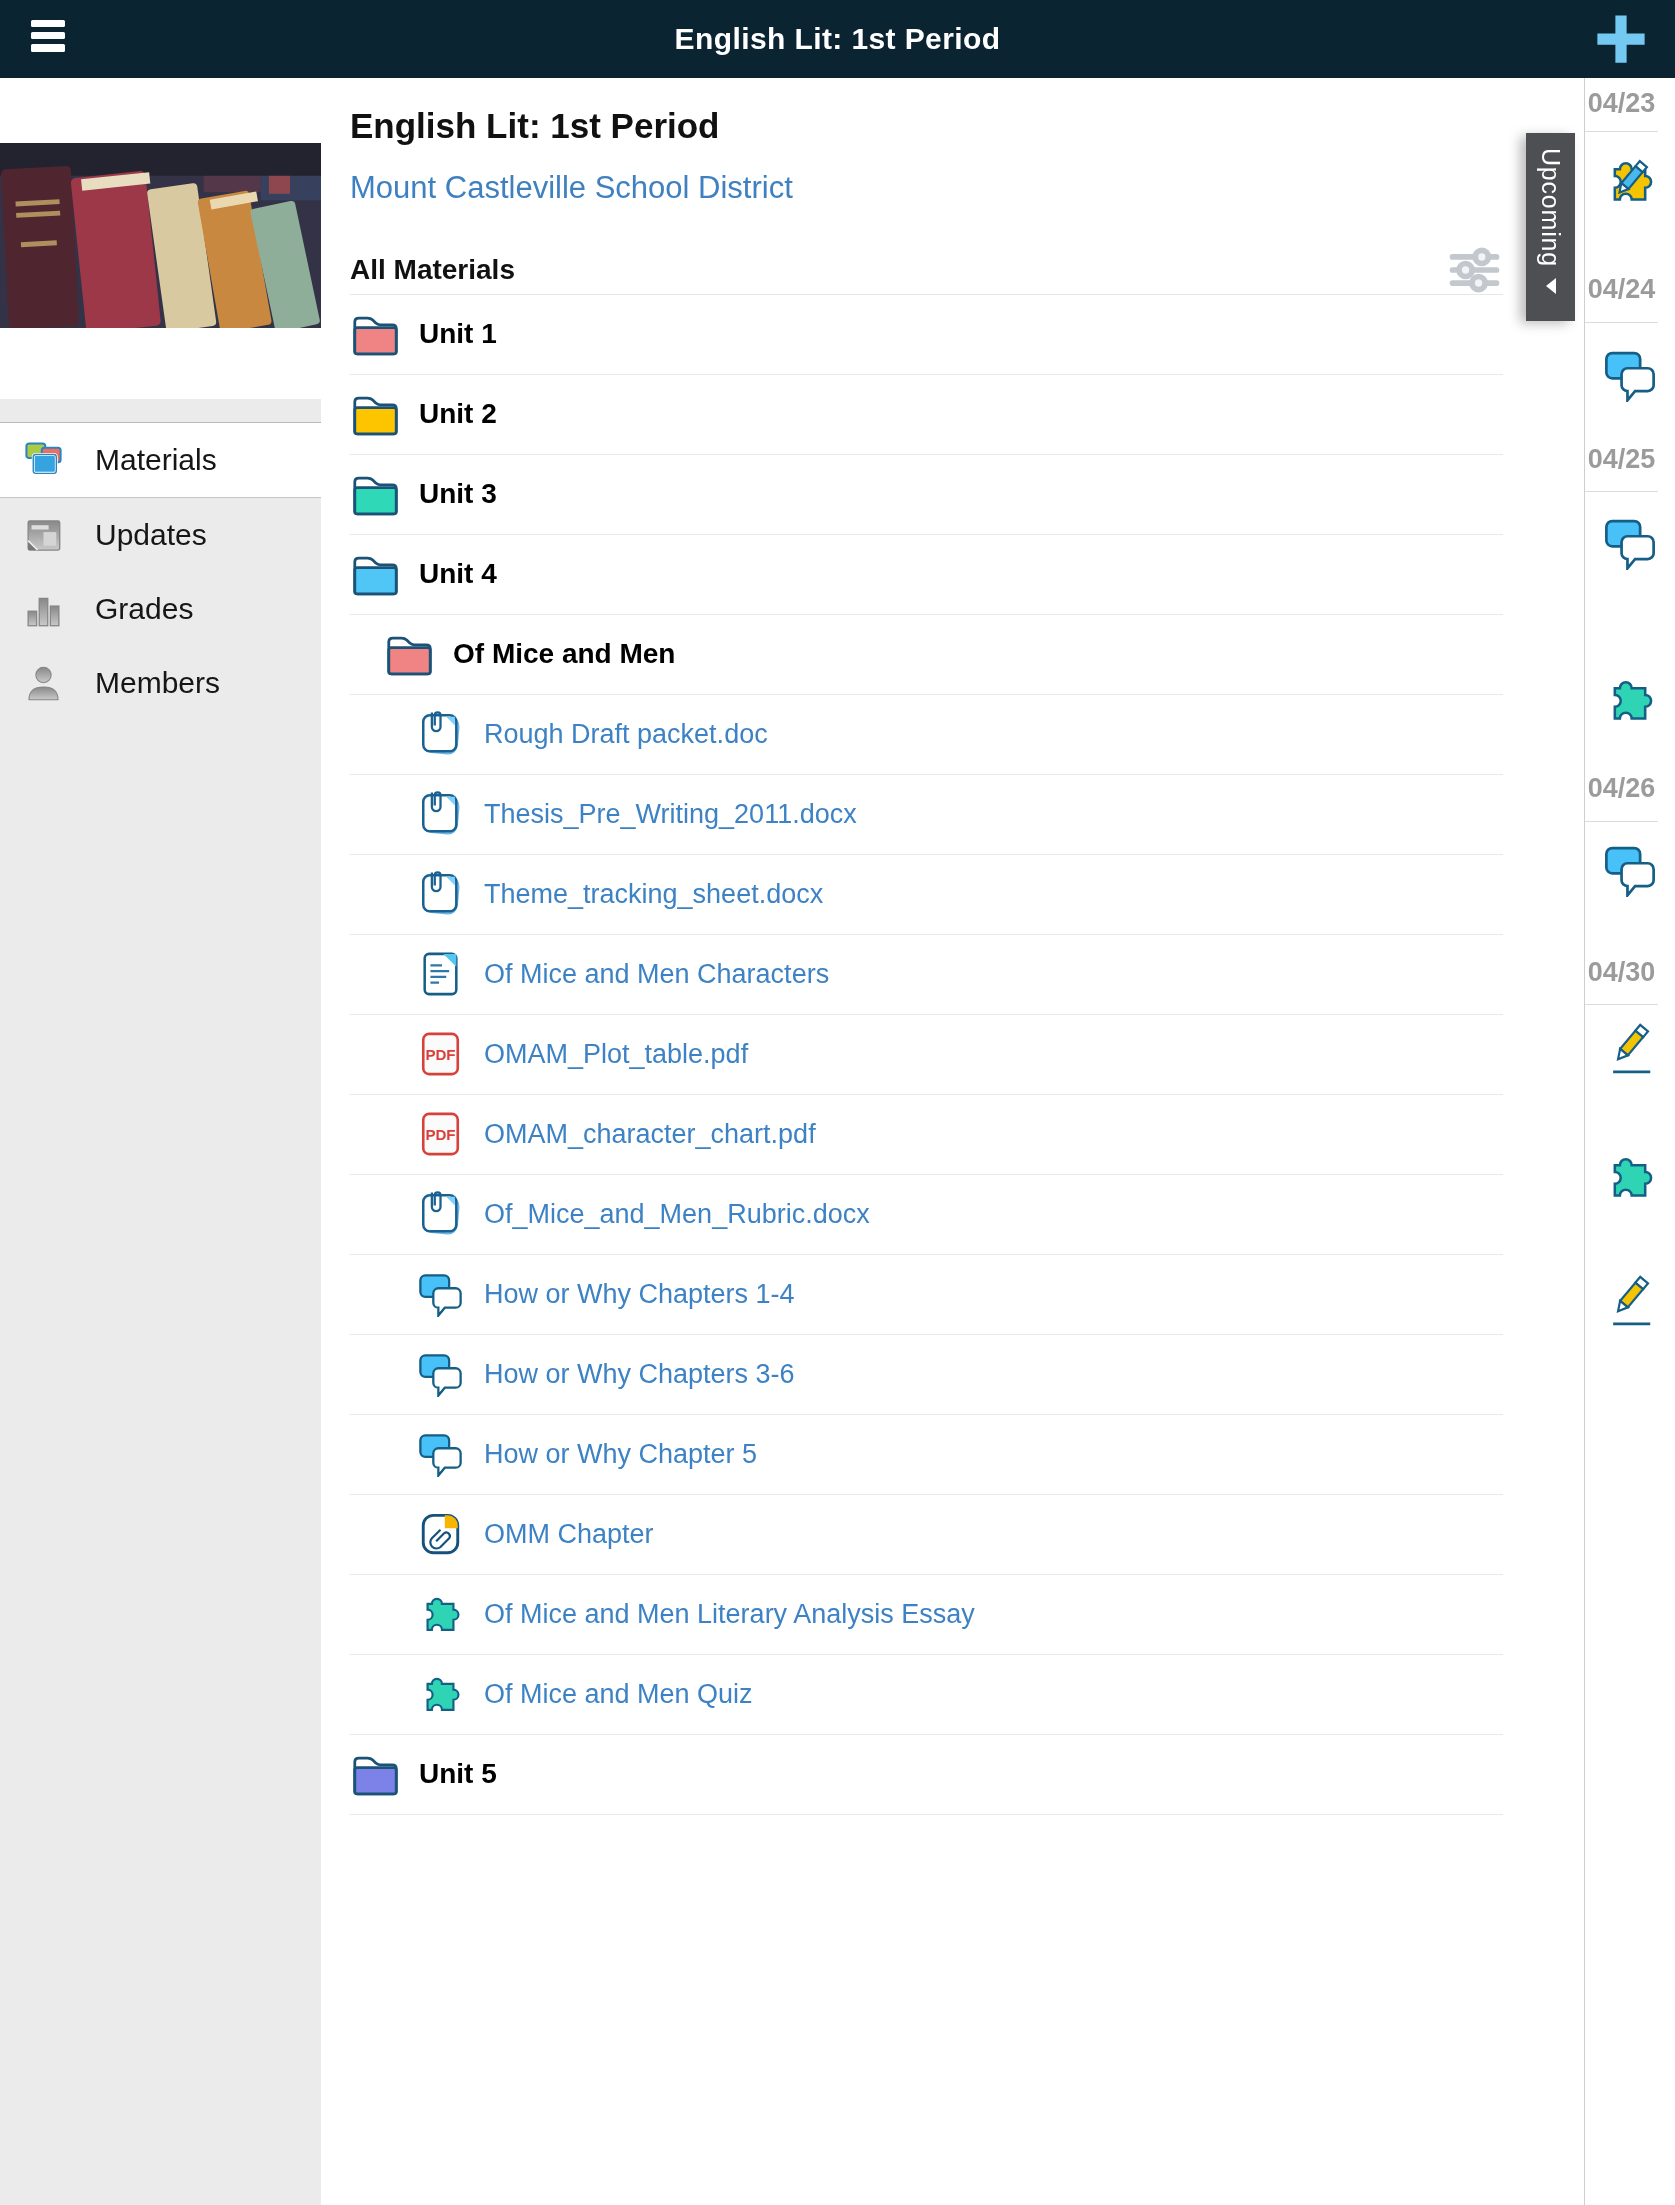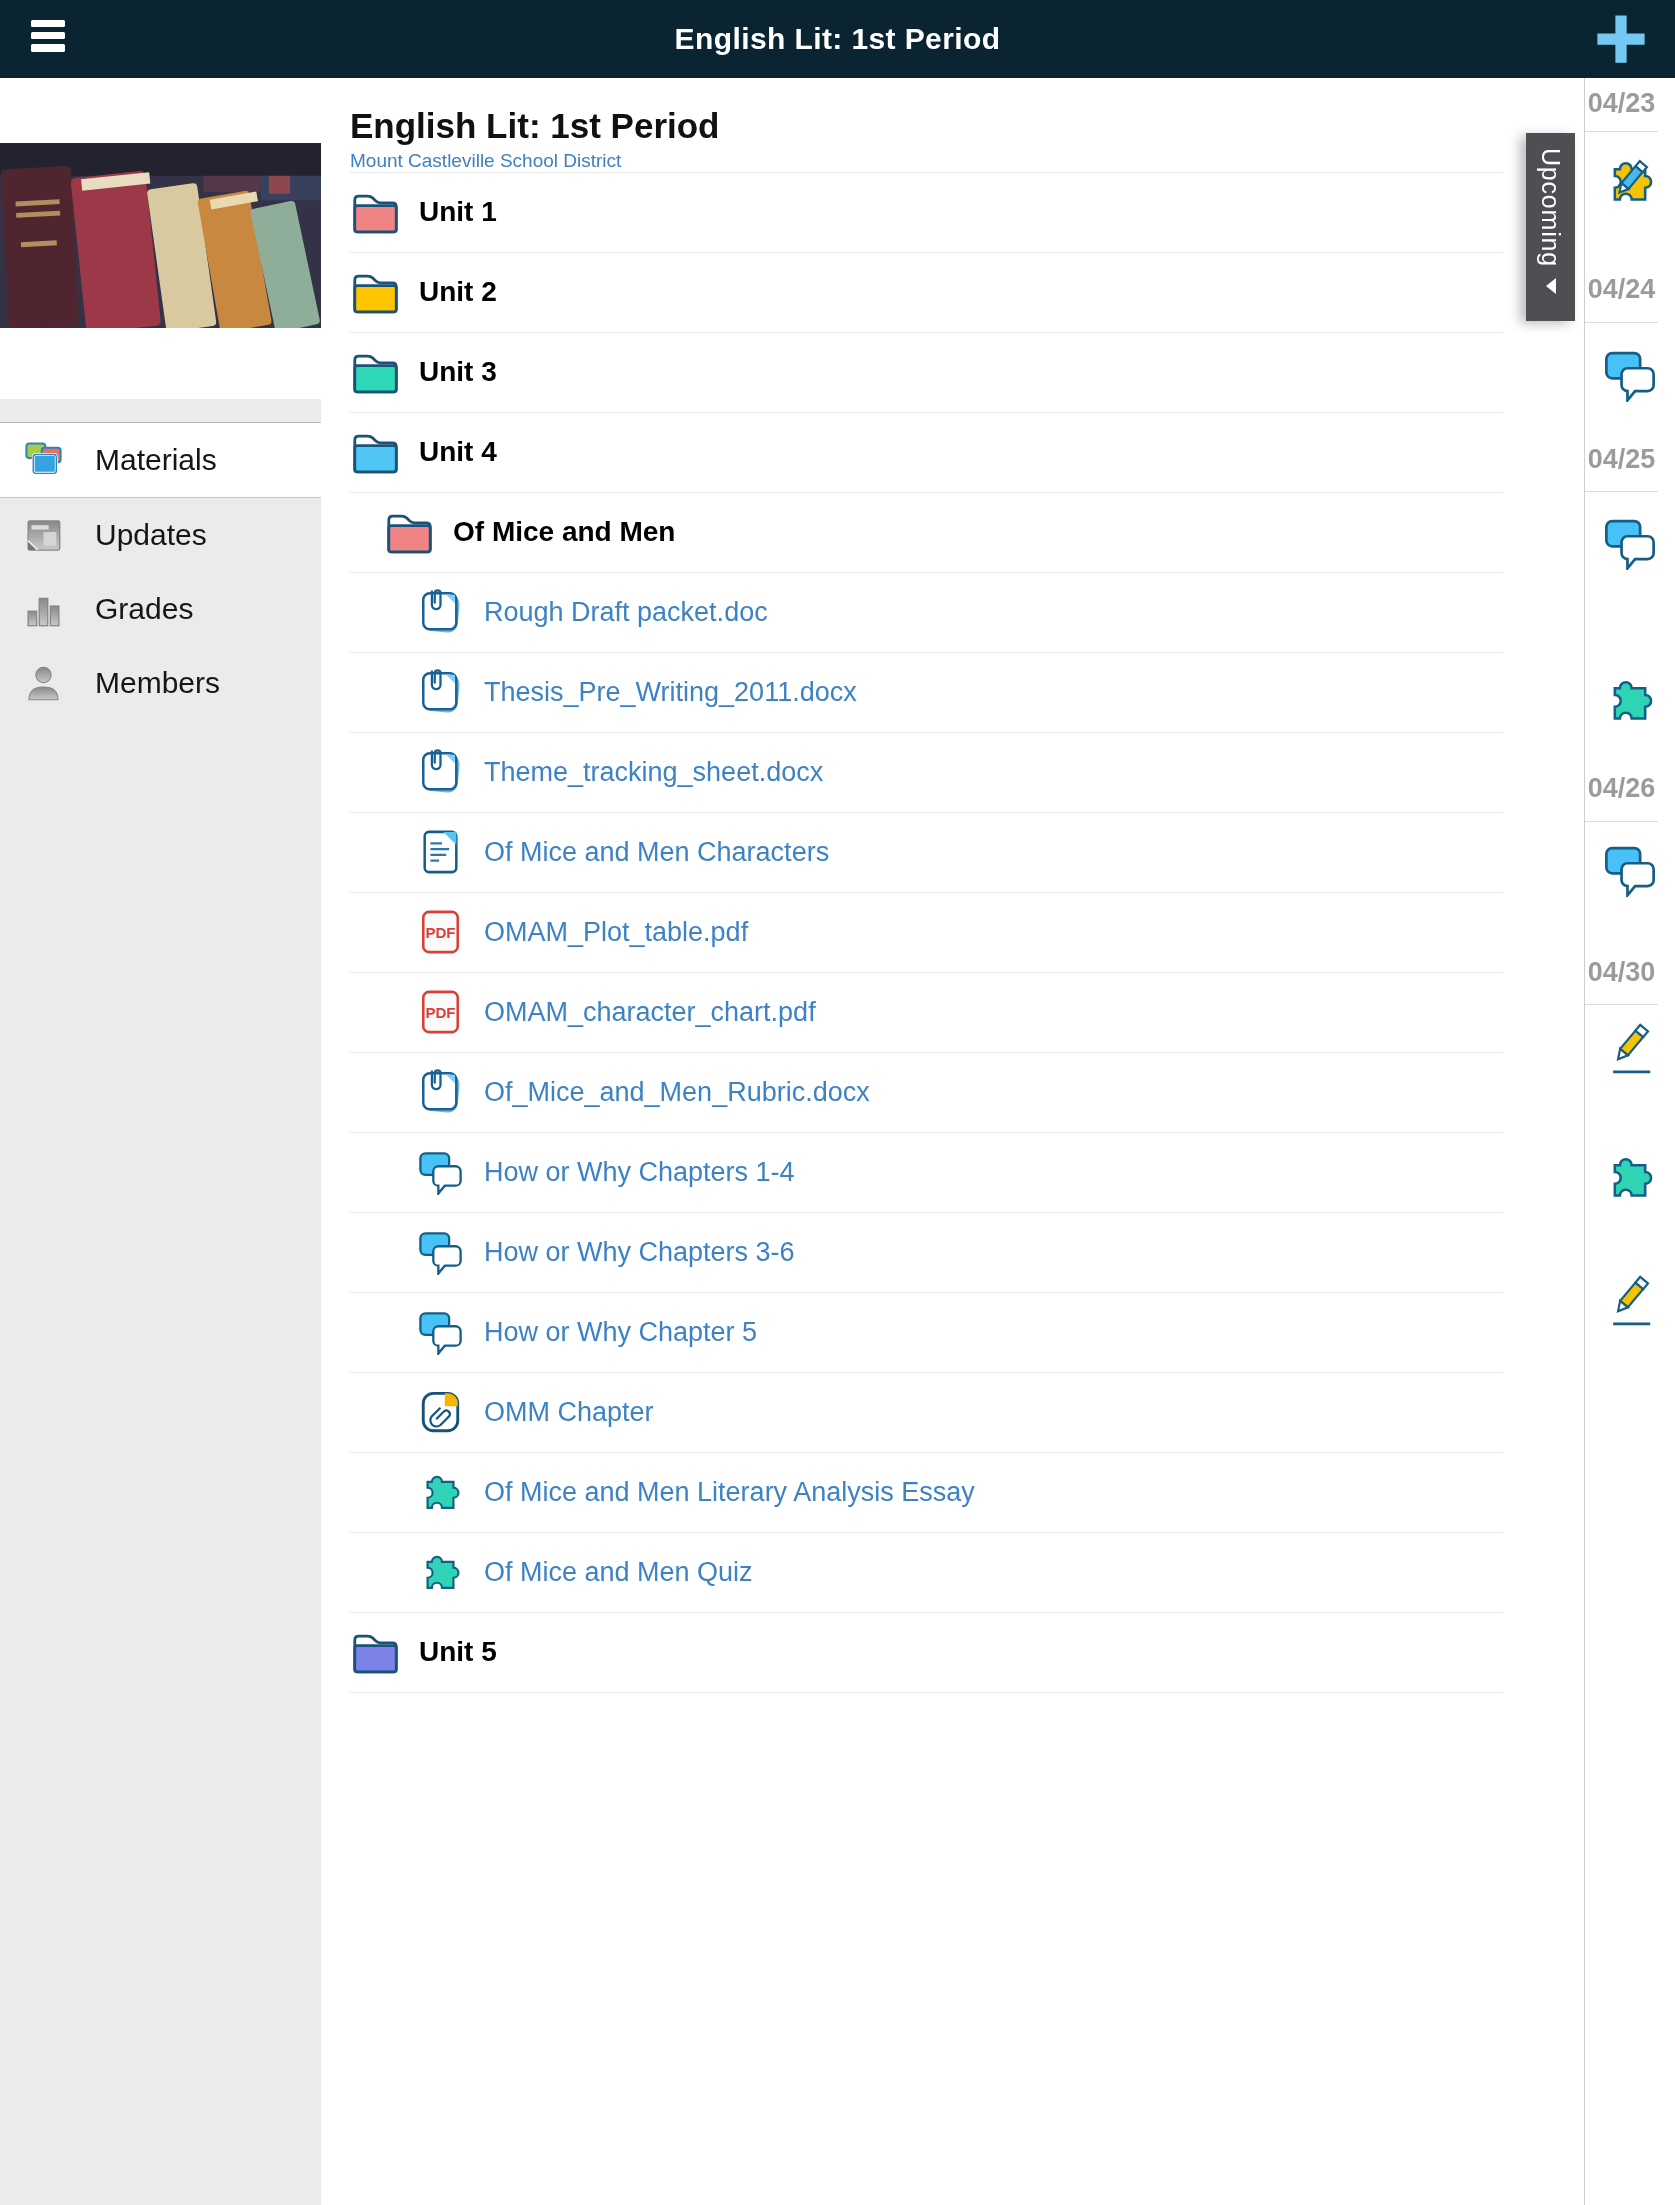--- a/index.html
+++ b/index.html
@@ -22,21 +22,21 @@
   .side-panel{position:absolute;left:0;top:321px;width:321px;bottom:0;background:#ebebeb;}
   .side-spacer{height:23px;border-bottom:1.6px solid #b9b9b9;}
   .side-item{height:74px;display:flex;align-items:center;padding-left:23px;
     font-size:30px;color:#161616;cursor:pointer;}
   .side-item.selected{background:#ffffff;border-bottom:1.6px solid #c6c6c6;}
   .side-icon{width:41px;height:41px;margin-right:31px;flex:0 0 auto;}
   
   .main{position:absolute;left:322px;top:78px;width:1261px;height:2128px;background:#ffffff;}
   .main-inner{padding:23px 80px 0 28px;}
   .course-title{font-size:35px;font-weight:700;color:#111111;margin:4.9px 0 0 0;}
-  .district-link{font-size:19px;color:#3f80c1;margin-top:4px;cursor:pointer;display:inline-block;}
+  .district-link{font-size:31px;color:#3f80c1;margin-top:24px;cursor:pointer;display:inline-block;}
   .materials-head{display:flex;align-items:center;justify-content:space-between;
     margin-top:41px;height:47px;}
   .materials-head .hd{font-size:28px;font-weight:700;color:#111111;}
   .filter-icon{width:57px;height:46px;cursor:pointer;}
   .list{border-top:1.6px solid #e7e7e7;}
   .row{height:79px;display:flex;align-items:center;border-bottom:1.6px solid #e9e9e9;cursor:pointer;}
   .row .icon{width:51px;height:46px;flex:0 0 auto;margin-right:18px;}
   .row.indent1{padding-left:34px;}
   .row.indent2{padding-left:65px;align-items:center;}
   .folder-label{font-size:28px;font-weight:700;color:#000000;}
@@ -195,20 +195,33 @@
       <span>Members</span>
     </div>
   </div>
 </div>
 
 <div class="main">
   <div class="main-inner">
     <div class="course-title">English Lit: 1st Period</div>
     <span class="district-link">Mount Castleville School District</span>
 
+    <div class="materials-head">
+      <span class="hd">All Materials</span>
+      <svg class="filter-icon" viewBox="0 0 70 56">
+        <g stroke="#c2c8cd" stroke-width="7" stroke-linecap="round" fill="#f2f4f5">
+          <line x1="8" y1="12" x2="62" y2="12"></line>
+            <circle cx="44" cy="12" r="8"></circle>
+          <line x1="8" y1="28" x2="62" y2="28"></line>
+            <circle cx="24" cy="28" r="8"></circle>
+          <line x1="8" y1="44" x2="62" y2="44"></line>
+            <circle cx="40" cy="44" r="8"></circle>
+        </g>
+      </svg>
+    </div>
 
     <div class="list">
 
       <div class="row indent0">
         <svg class="icon" viewBox="0 0 64 56">
           <use href="#sym-folder"></use>
           <rect x="6" y="20" width="52" height="33" rx="3" stroke="#1b5277" stroke-width="3.5" fill="#f08484"></rect>
         </svg>
         <span class="folder-label">Unit 1</span>
       </div>

